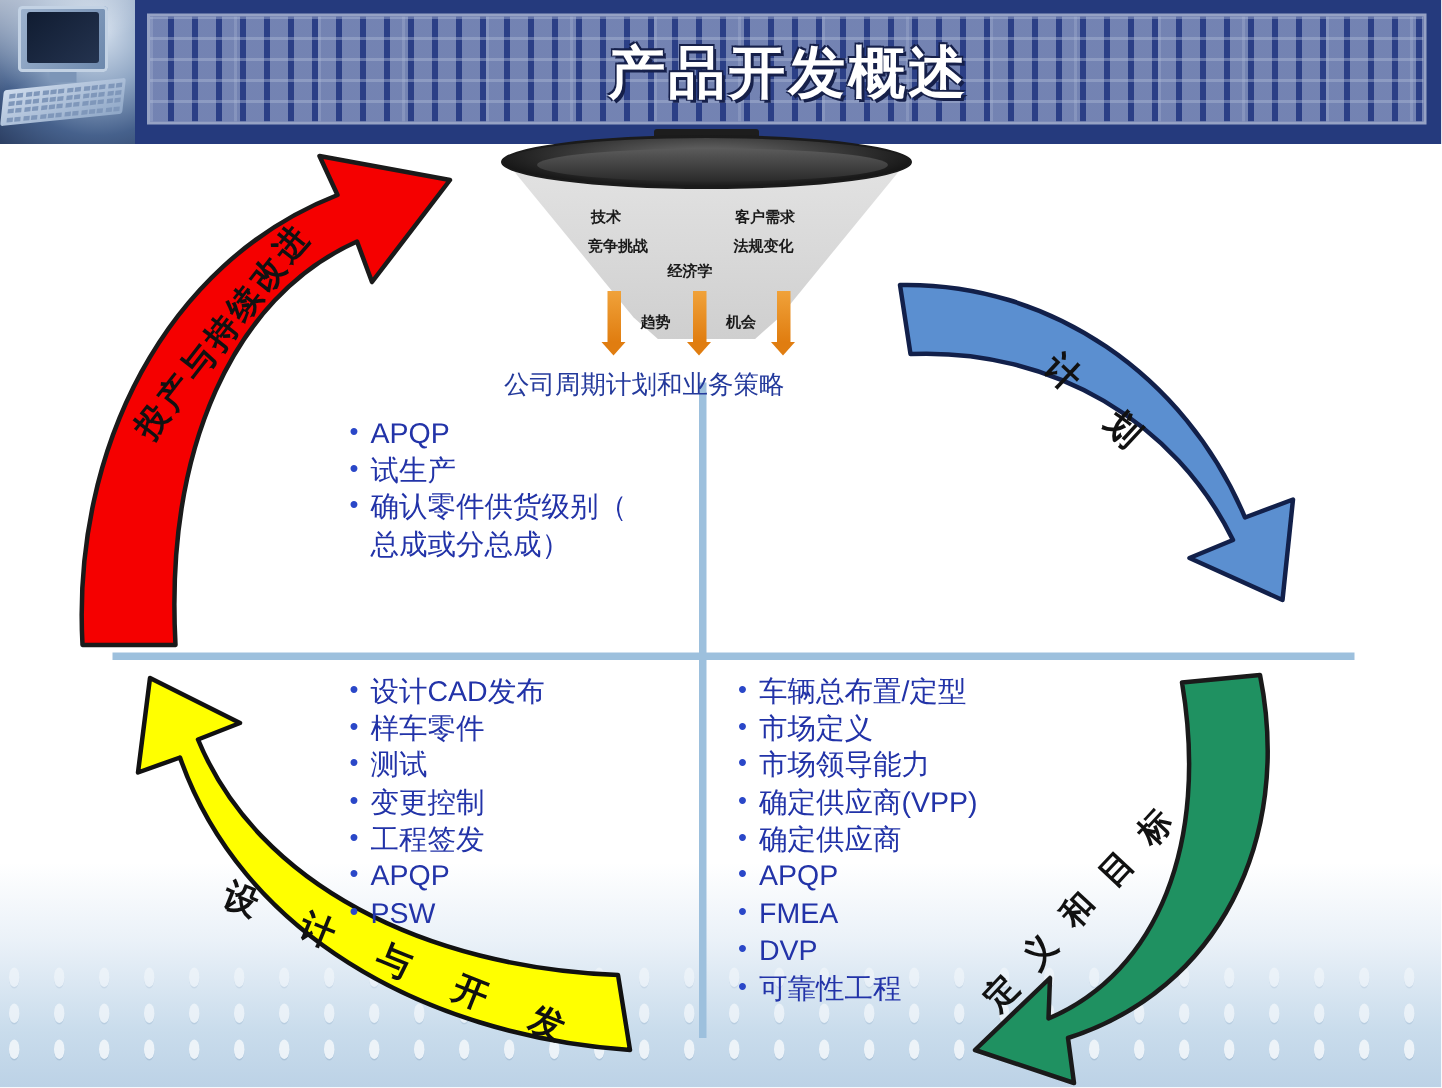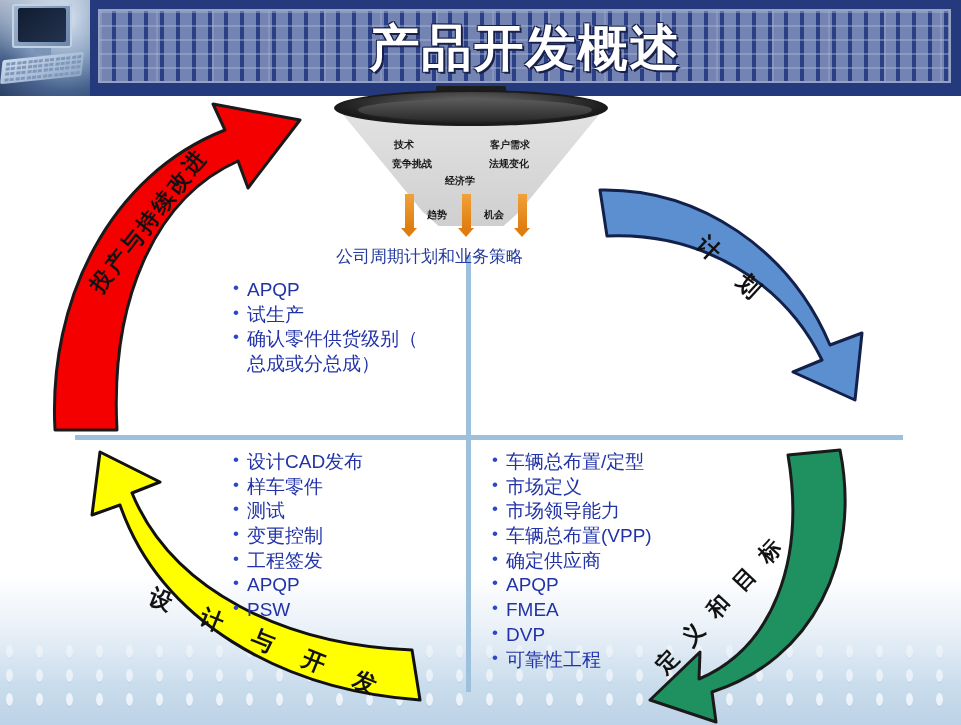--- a/index.html
+++ b/index.html
@@ -53,21 +53,21 @@
     border:2px solid #96a2c4;
     background-color:#2b3f86;
     background-image:
       repeating-linear-gradient(to right,rgba(175,187,215,.55) 0 12px,rgba(175,187,215,0) 12px 16px),
       repeating-linear-gradient(to bottom,rgba(175,187,215,.42) 0 2px,rgba(175,187,215,0) 2px 14px),
       repeating-linear-gradient(to right,rgba(175,187,215,.30) 0 2px,rgba(175,187,215,0) 2px 56px);
   }
   .hdr-title{
     position:absolute;left:90px;top:0;width:871px;height:96px;
     display:flex;align-items:center;justify-content:center;
-    color:#ffffff;font-size:50px;font-weight:bold;letter-spacing:2px;
+    color:#ffffff;font-size:38px;font-weight:bold;letter-spacing:2px;
     text-shadow:2px 2px 0 #16204a, -1px -1px 0 #16204a, 1px -1px 0 #16204a, -1px 1px 0 #16204a;
     white-space:nowrap;
   }
 
   
   .div-h{position:absolute;left:75px;top:435px;width:828px;height:5px;background:#9dc0dd;}
   .div-v{position:absolute;left:466px;top:255px;width:5px;height:437px;background:#9dc0dd;}
 
   
   .funnel{position:absolute;left:332px;top:90px;width:278px;height:150px;}
@@ -364,21 +364,21 @@
         <li>工程签发</li>
         <li>APQP</li>
         <li>PSW</li>
       </ul>
   </div>
   <div class="quad q-br">
     <ul>
         <li>车辆总布置/定型</li>
         <li>市场定义</li>
         <li>市场领导能力</li>
-        <li>车辆总布置(VPP)</li>
+        <li>确定供应商(VPP)</li>
         <li>确定供应商</li>
         <li>APQP</li>
         <li>FMEA</li>
         <li>DVP</li>
         <li>可靠性工程</li>
       </ul>
   </div>
 
 </div>
 

